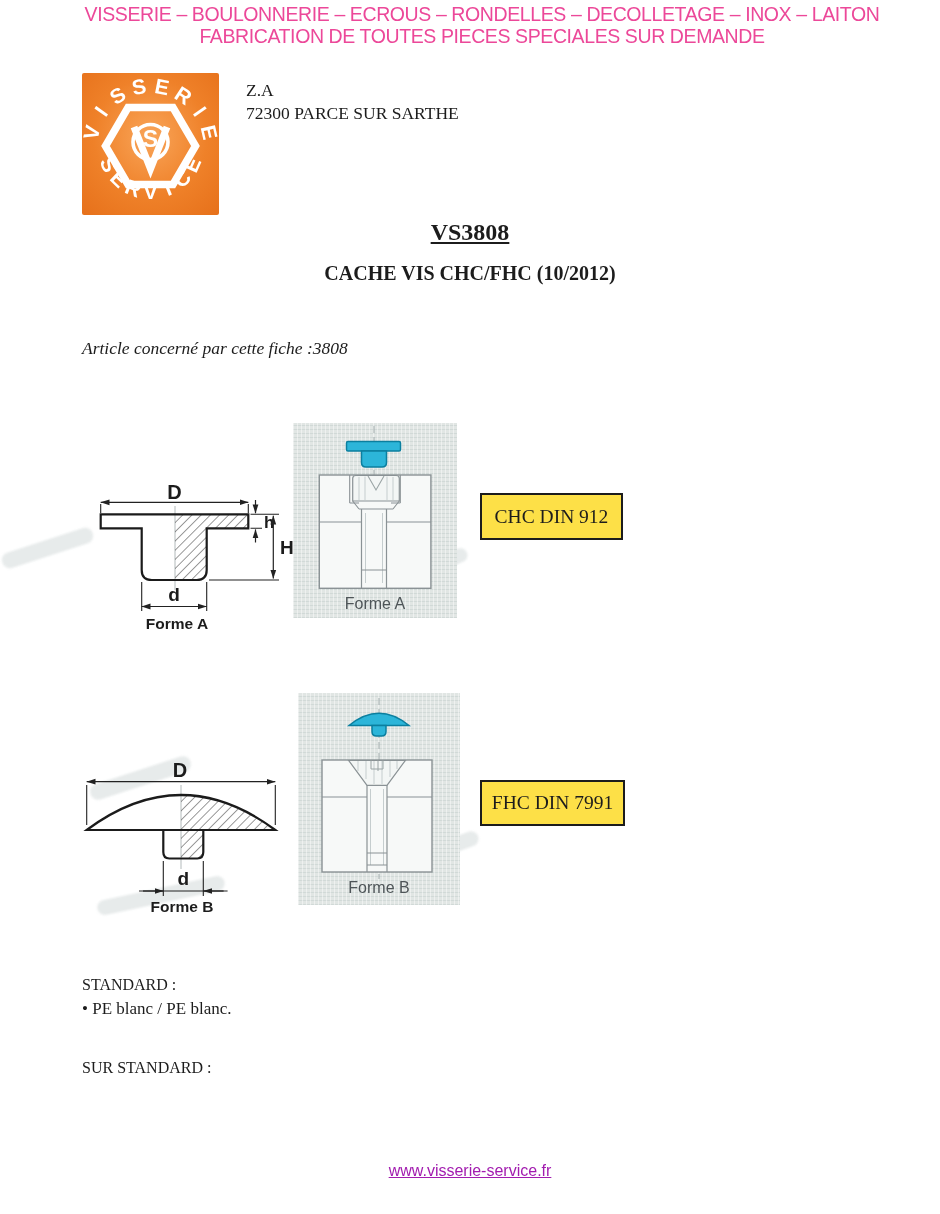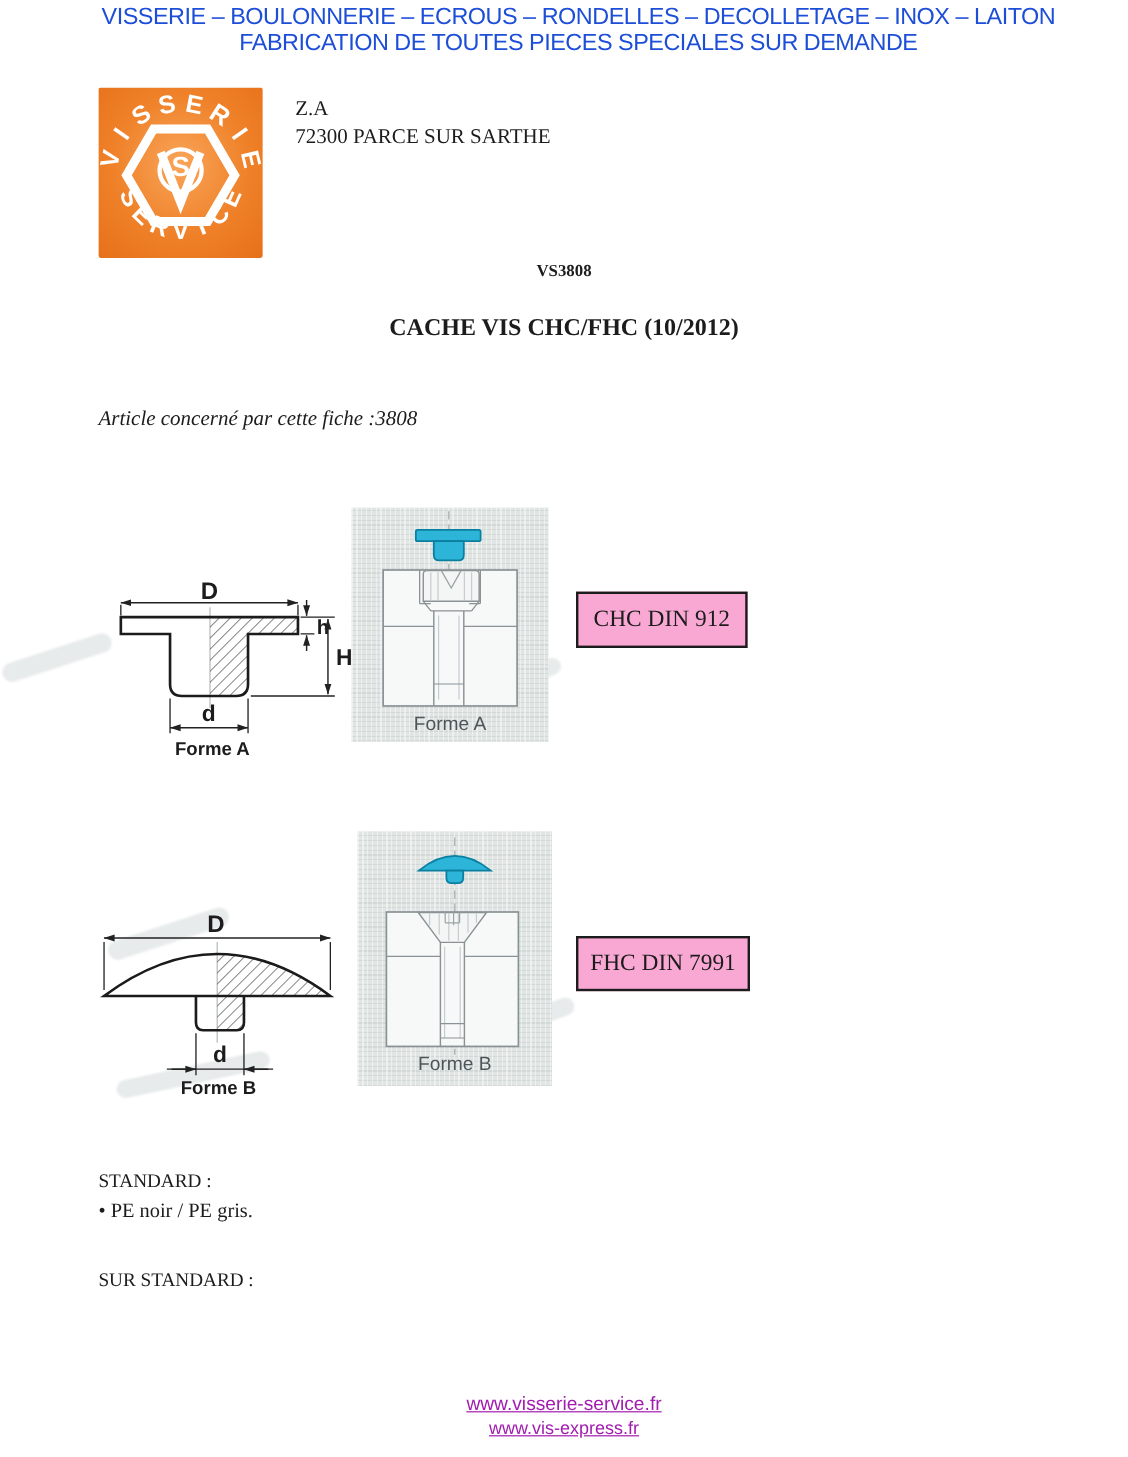--- a/index.html
+++ b/index.html
@@ -1,28 +1,28 @@
 <!DOCTYPE html>
 <html><head>
 <meta charset="utf-8">
 <style>
   html,body{margin:0;padding:0;background:#ffffff;}
   #page{position:relative;width:940px;height:1214px;background:#fff;overflow:hidden;
         font-family:"Liberation Serif",serif;color:#1c1c1c;}
   .abs{position:absolute;}
   .hdr{position:absolute;left:0;right:0;text-align:center;
-       font-family:"Liberation Sans",sans-serif;font-size:19.5px;color:#1d4ed8;letter-spacing:-0.4px;padding-left:24px;}
+       font-family:"Liberation Sans",sans-serif;font-size:19.5px;color:#ec4899;letter-spacing:-0.4px;padding-left:24px;}
   .addr{font-size:17.5px;line-height:22.5px;}
   .center{left:0;right:0;text-align:center;}
-  .ref{font-weight:bold;font-size:14px;}
+  .ref{font-weight:bold;font-size:24px;text-decoration:underline;}
   .title{font-weight:bold;font-size:20px;}
   .note{font-style:italic;font-size:17.5px;}
   .spec-h{font-size:16px;}
   .spec-i{font-size:17px;}
-  .dinbox{position:absolute;border:2px solid #1c1c1c;background:#f9a8d4;
+  .dinbox{position:absolute;border:2px solid #1c1c1c;background:#fde047;
           display:flex;align-items:center;justify-content:center;font-size:19.5px;}
   .panel{position:absolute;background-color:#e1e6e4;
      background-image:
        repeating-linear-gradient(90deg, rgba(255,255,255,.45) 0 1px, rgba(0,0,0,0) 1px 4px),
        repeating-linear-gradient(0deg, rgba(173,188,186,.30) 0 1px, rgba(0,0,0,0) 1px 4px);}
   .panel-label{position:absolute;left:0;right:0;text-align:center;
        font-family:"Liberation Sans",sans-serif;font-size:16px;color:#4e5558;}
   .flink{font-family:"Liberation Sans",sans-serif;color:#a21caf;text-decoration:underline;cursor:pointer;}
   .wm{position:absolute;background:rgba(174,188,189,0.30);border-radius:9px;filter:blur(1px);}
   svg text.dimtext{font-family:"Liberation Sans",sans-serif;fill:#1c1c1c;font-weight:bold;}
@@ -192,23 +192,20 @@
       <path d="M74,32.5 V38.5 Q74,43 78.5,43 H83.5 Q88,43 88,38.5 V32.5 Z" fill="#2cb5d9" stroke="#0b7f9f" stroke-width="1.5"></path>
     </svg>
     <div class="panel-label" style="bottom:8px">Forme B</div>
   </div>
 
   <div class="dinbox" style="left:480px;top:780px;width:141px;height:42px">
     <span>FHC DIN 7991</span>
   </div>
 
   <div class="abs spec-h" style="left:82px;top:976px">STANDARD :</div>
-  <div class="abs spec-i" style="left:82px;top:999px">• PE noir / PE gris.</div>
+  <div class="abs spec-i" style="left:82px;top:999px">• PE blanc / PE blanc.</div>
   <div class="abs spec-h" style="left:82px;top:1059px">SUR STANDARD :</div>
 
   <div class="abs center" style="top:1162px">
     <a class="flink" style="font-size:16px">www.visserie-service.fr</a>
   </div>
-  <div class="abs center" style="top:1182px">
-    <a class="flink" style="font-size:15px">www.vis-express.fr</a>
-  </div>
 
 </div>
 
 </body></html>

